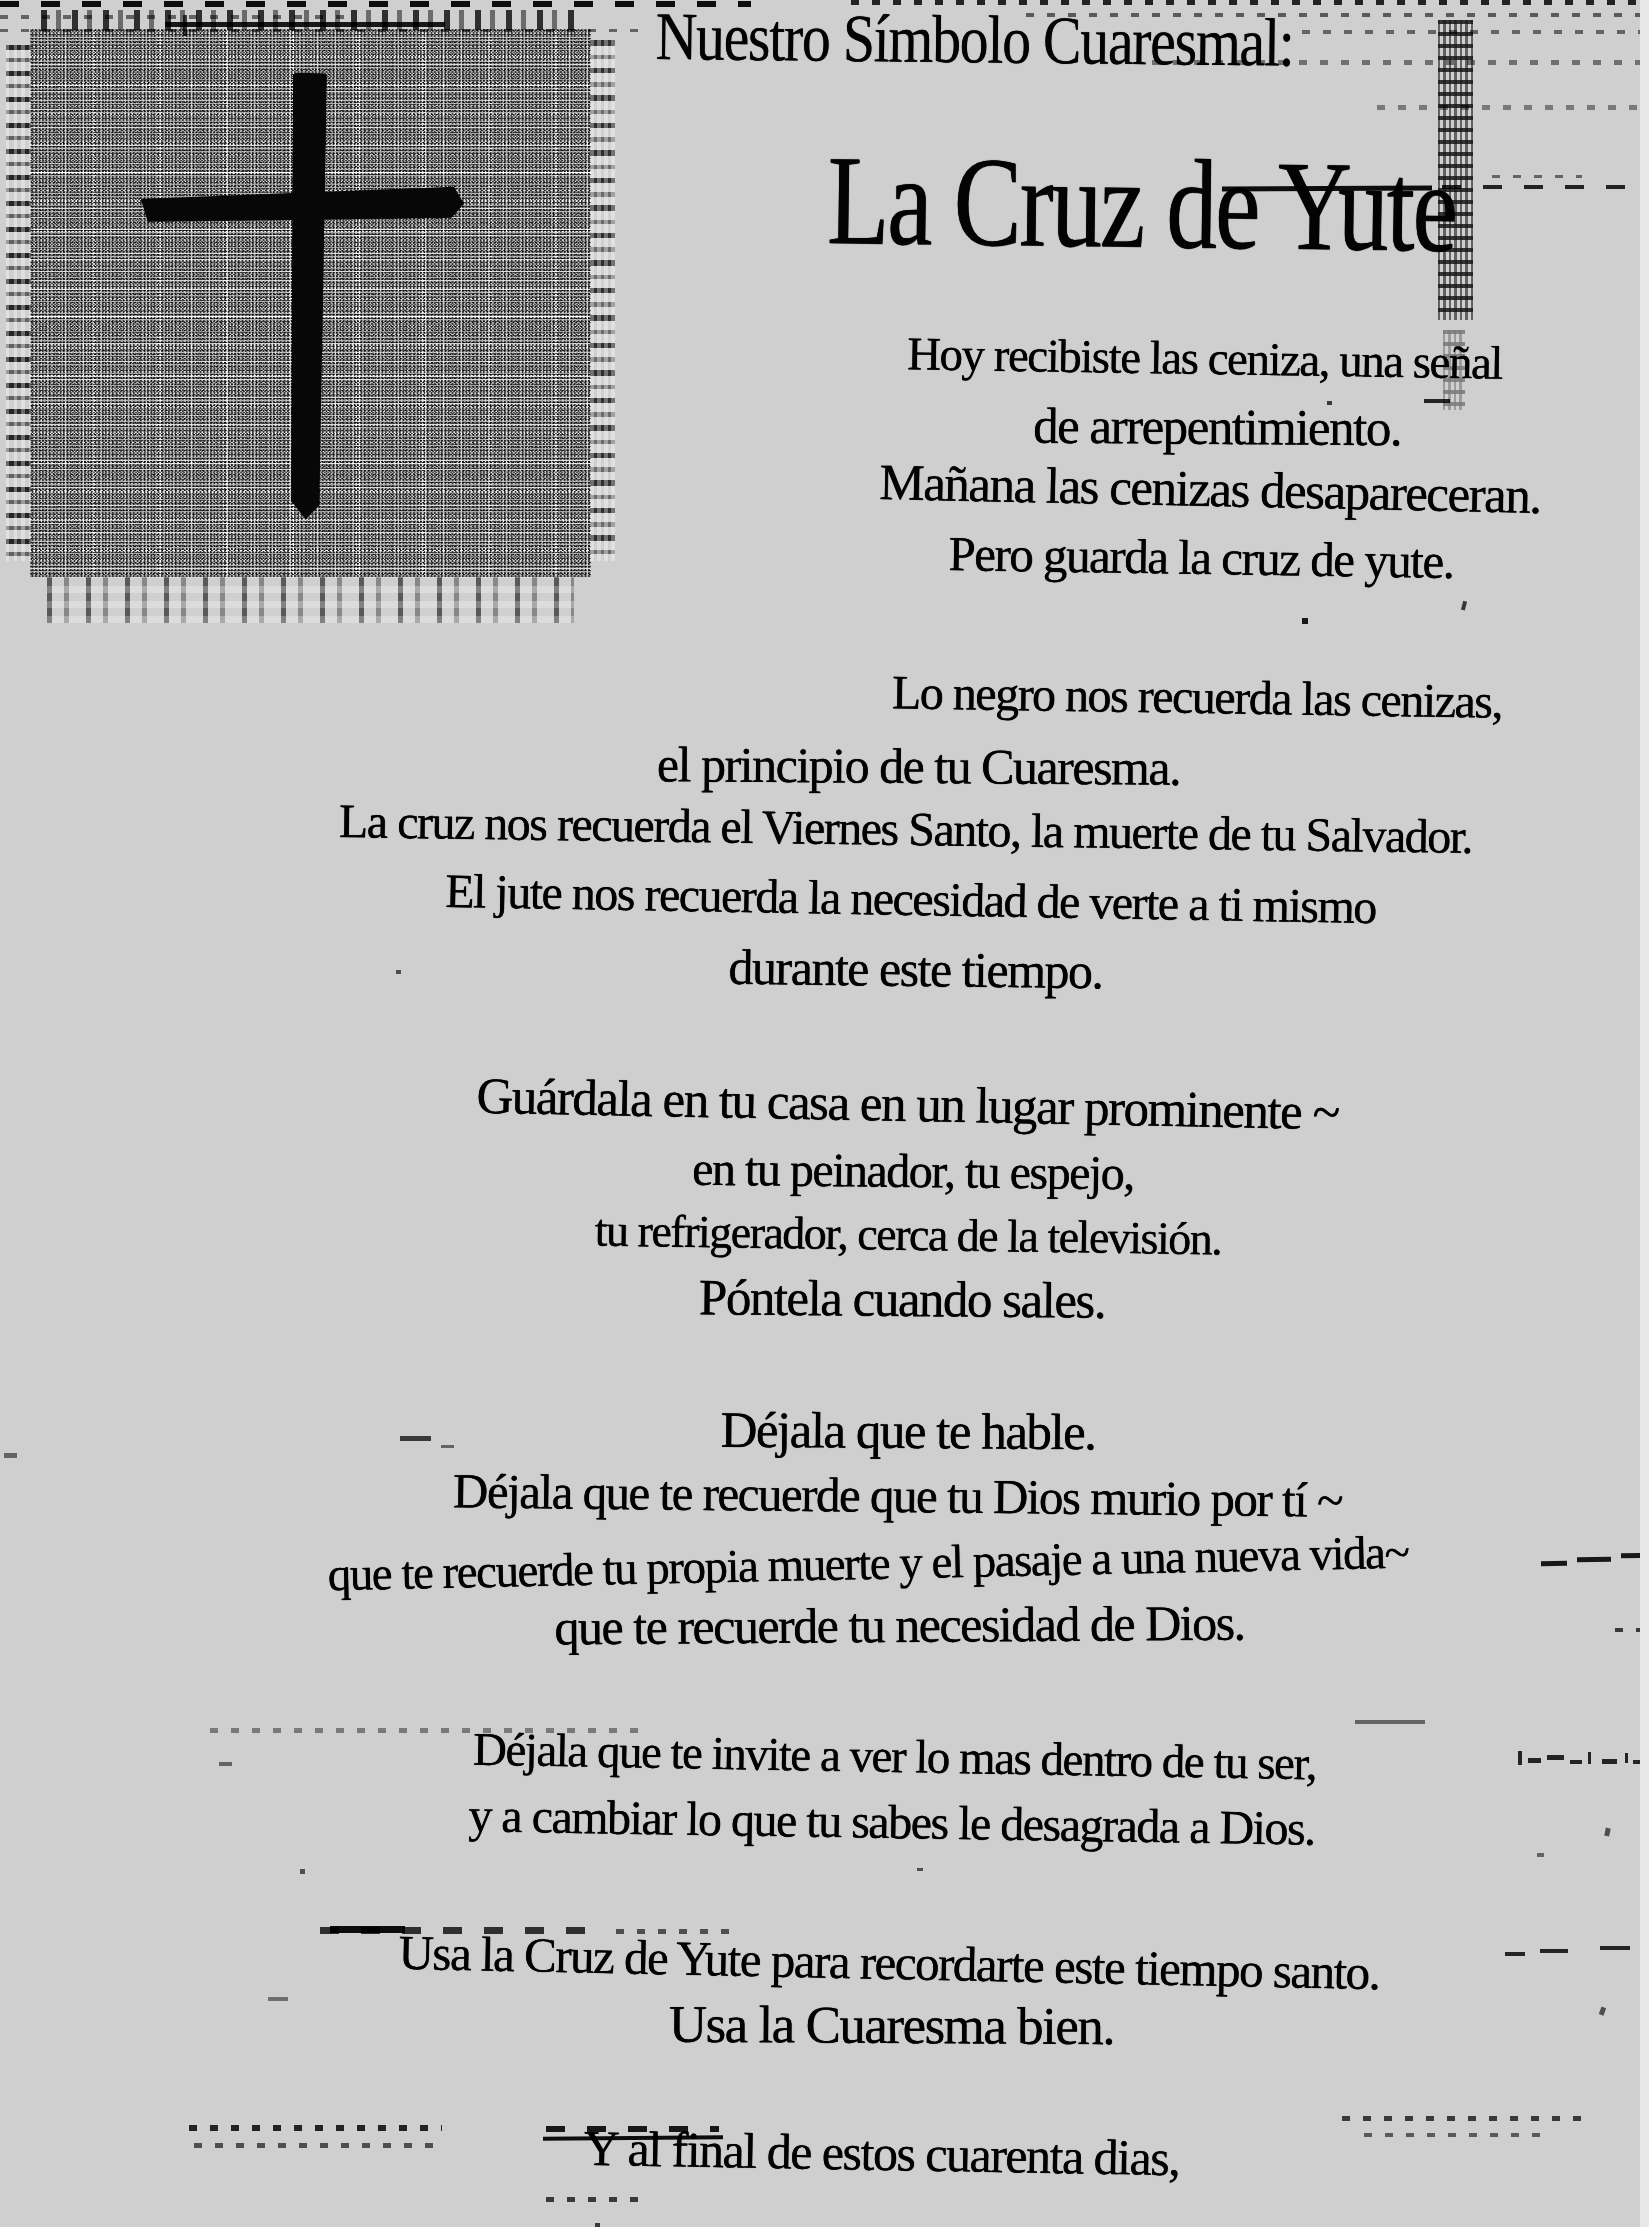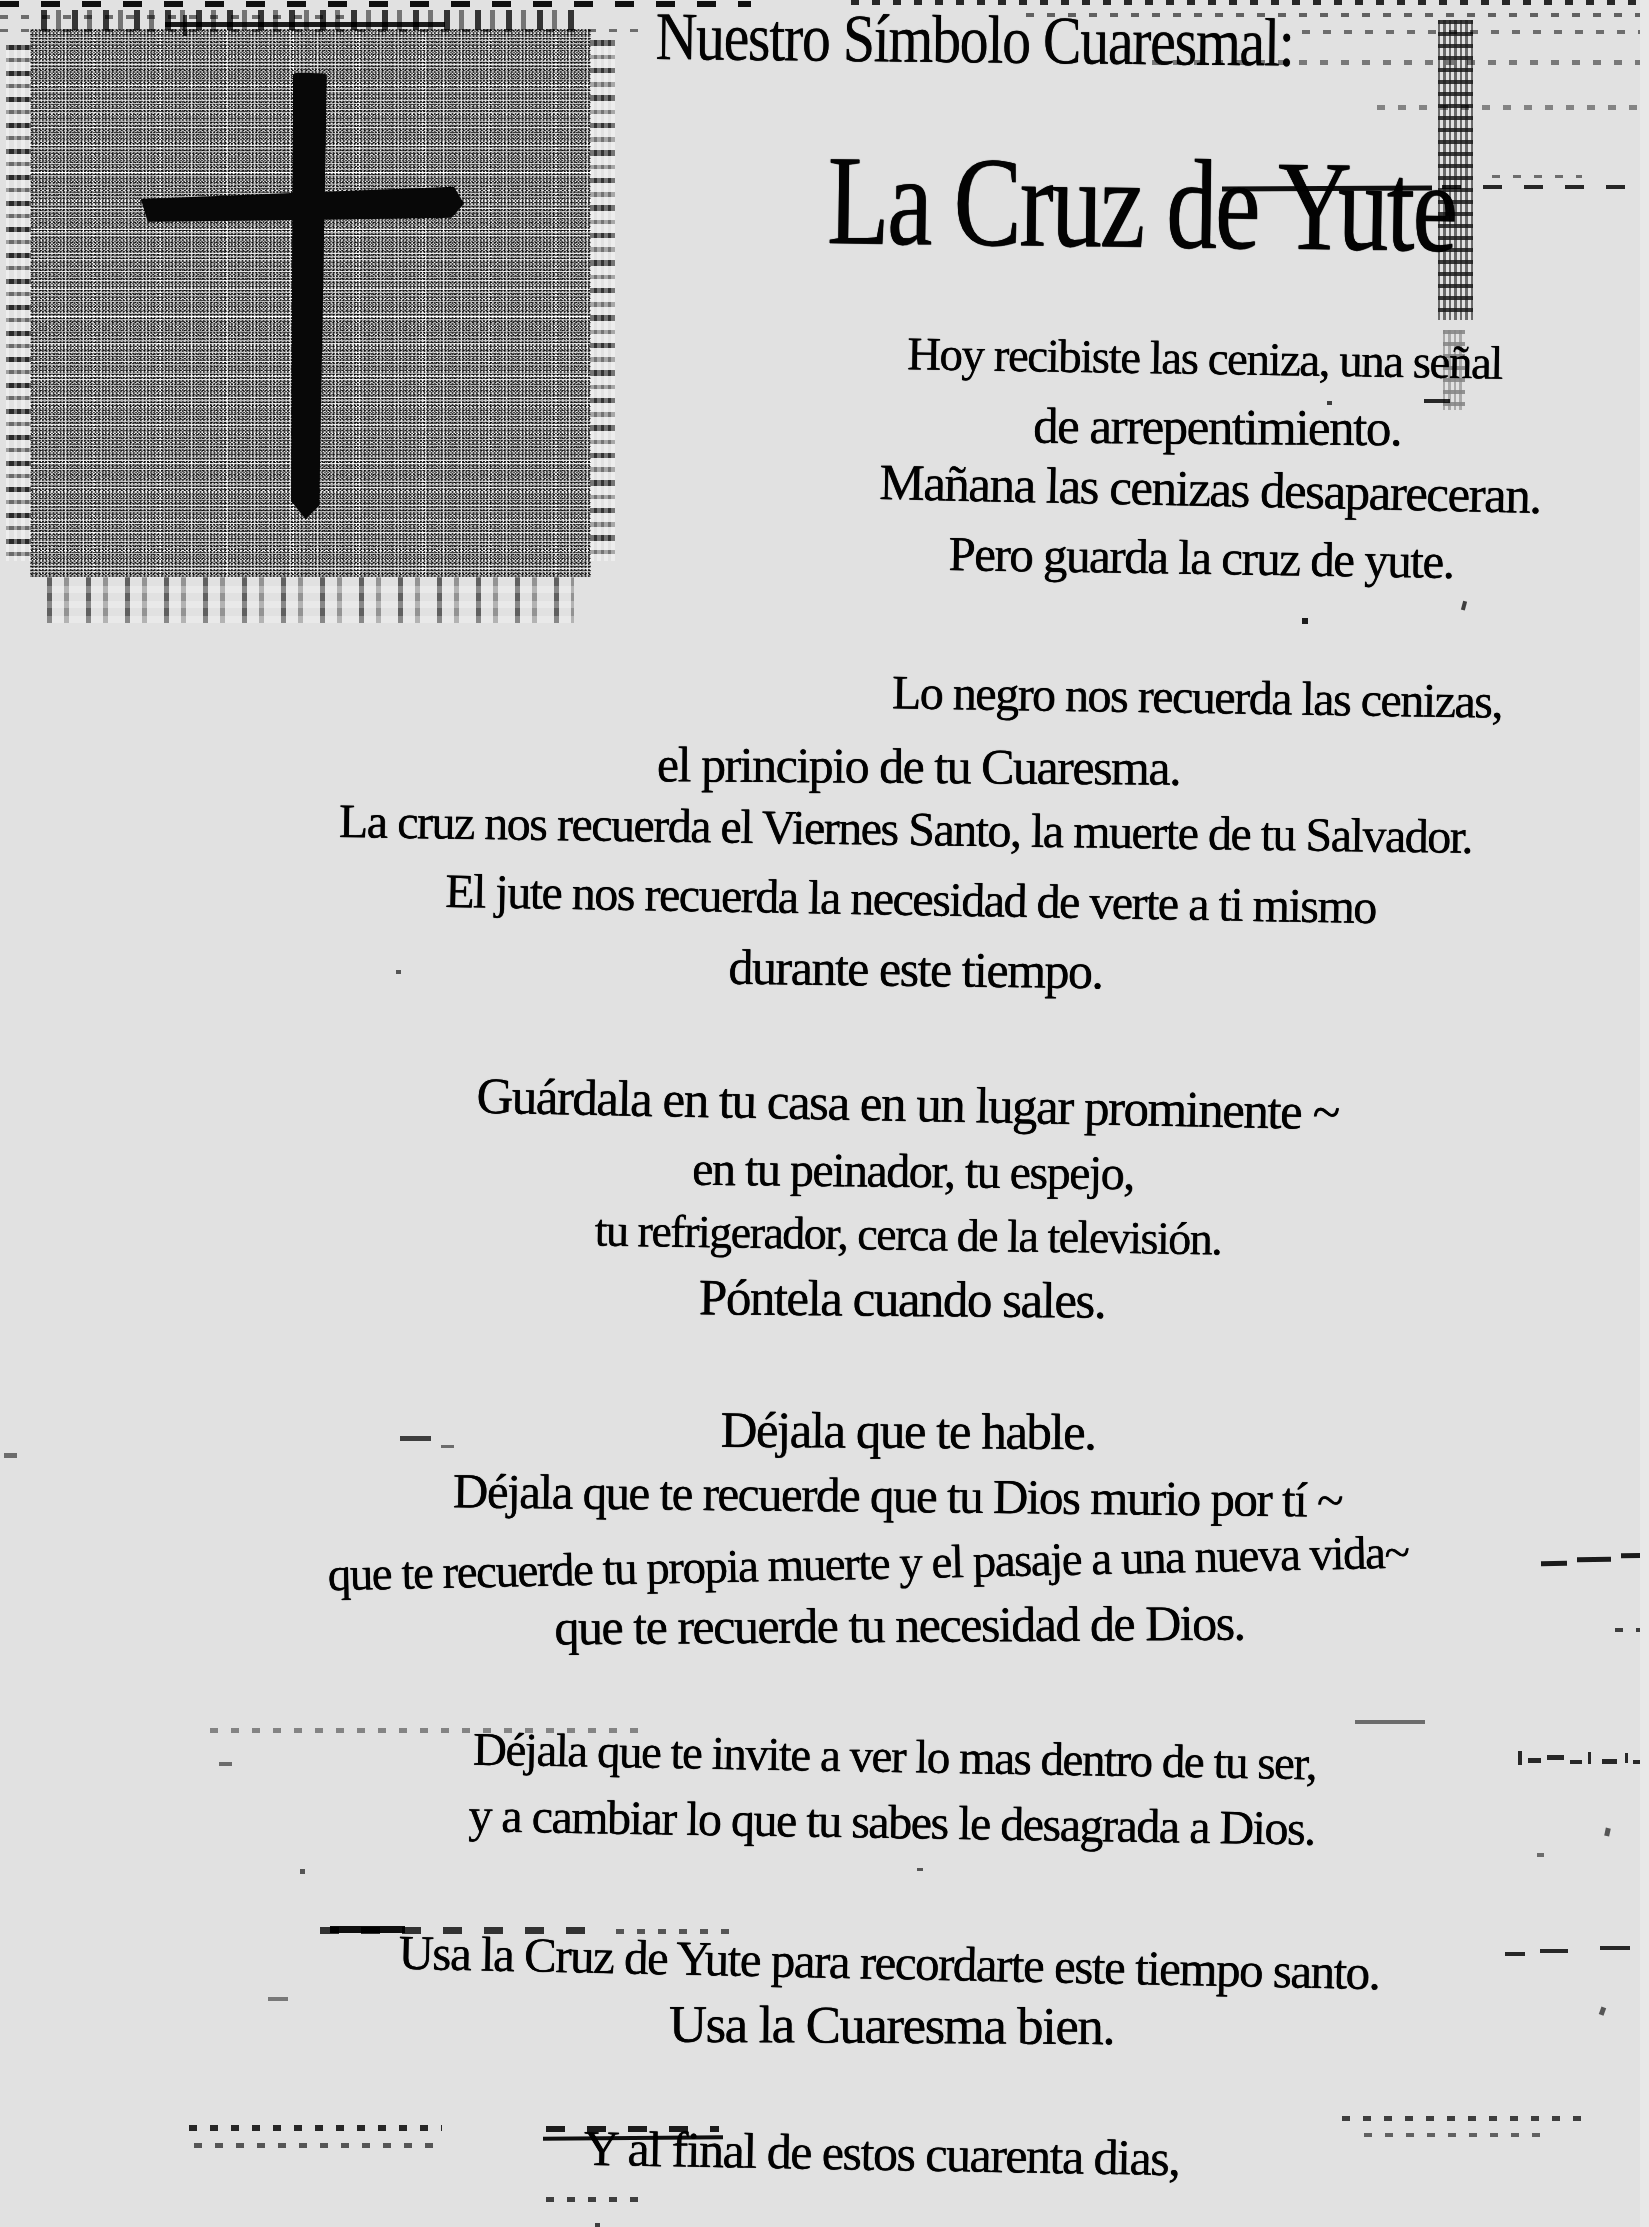--- a/index.html
+++ b/index.html
@@ -1,19 +1,19 @@
 <!DOCTYPE html>
 <html style="font-size:8px"><head>
 <meta charset="utf-8">
 <style>
   html,body{margin:0;padding:0;background:#e8e8e8;}
   .page{
     position:relative;
     width:1640px;height:2227px;
-    background:#fde047;
+    background:#5eead4;
     overflow:hidden;
     font-family:"Liberation Serif", serif;
     color:#0a0a0a;
     filter:grayscale(1) contrast(1.06);
   }
   .ln{
     position:absolute;
     white-space:nowrap;
     text-align:center;
     letter-spacing:-1.5px;

